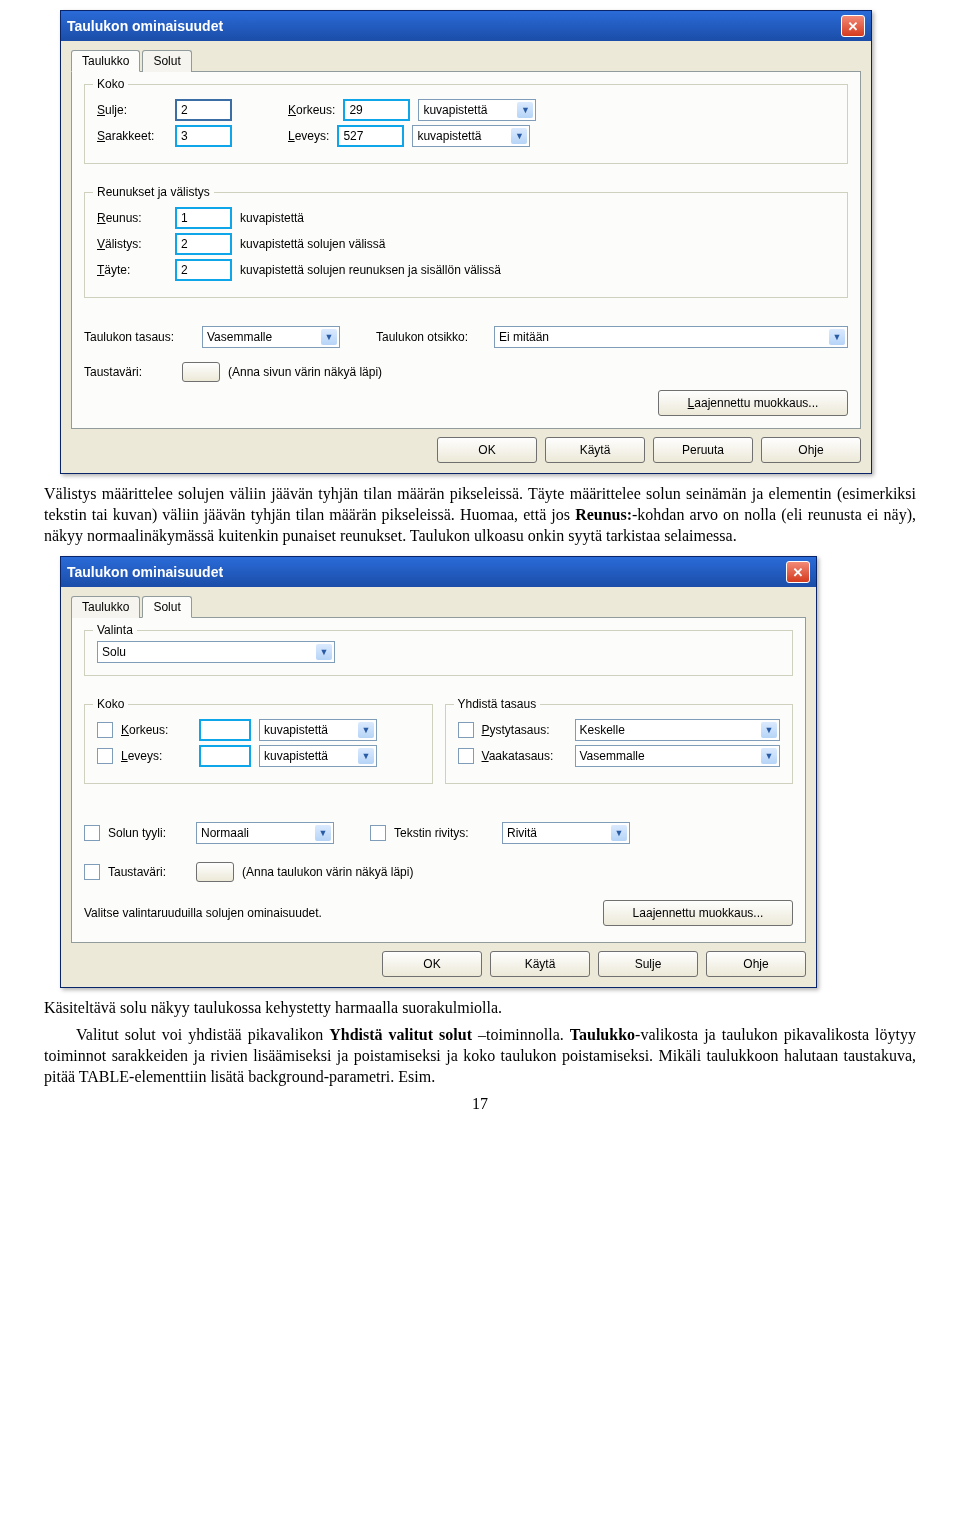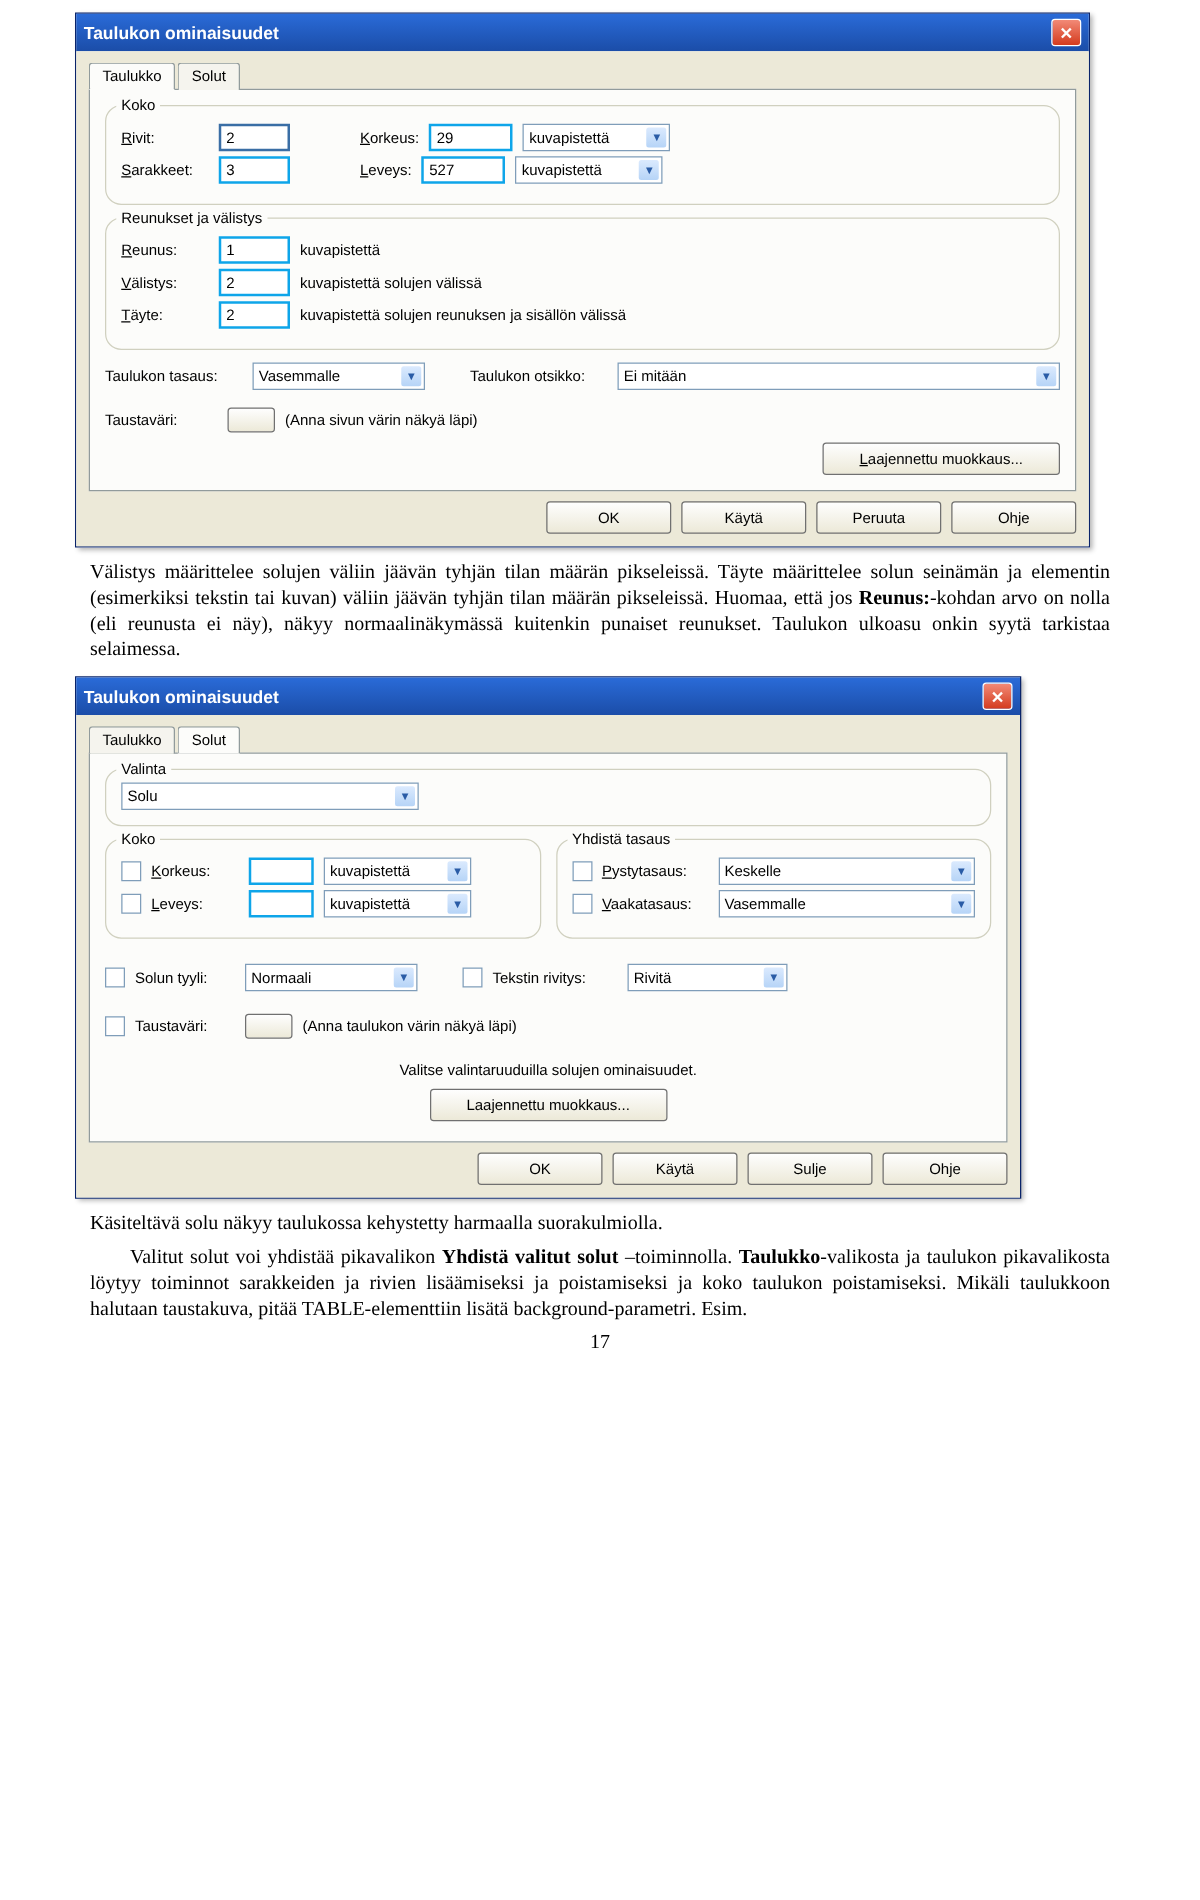--- a/index.html
+++ b/index.html
@@ -4,21 +4,21 @@
 <style>
 body {
   margin: 0;
   padding: 0;
   font-family: "Times New Roman", serif;
   font-size: 16px;
   background: #fff;
   width: 960px;
 }
 .doc-text {
-  padding: 0 72px;
+  padding: 0 44px;
   text-align: justify;
   line-height: 1.3;
 }
 .doc-text p {
   margin: 6px 0;
 }
 .bold { font-weight: bold; }
 .indent { text-indent: 32px; }
 .page-num { text-align: center; margin-top: 20px; }
 
@@ -74,23 +74,23 @@
   z-index: 2;
   border-bottom: 1px solid #fcfcfa;
 }
 .tabpanel {
   border: 1px solid #919b9c;
   background: #fcfcfa;
   padding: 12px;
 }
 .fieldset {
   border: 1px solid #d0d0bf;
-  border-radius: 13px;
+  border-radius: 0;
   padding: 10px 12px 12px 12px;
-  margin-bottom: 10px;
+  margin-bottom: 28px;
   position: relative;
 }
 .fieldset .legend {
   position: absolute;
   top: -8px;
   left: 8px;
   background: #fcfcfa;
   padding: 0 4px;
   font-size: 12px;
 }
@@ -159,40 +159,40 @@
   width: 36px; height: 18px;
   border: 1px solid #707070;
   border-radius: 3px;
   background: linear-gradient(to bottom, #fefefe, #ece9d8);
 }
 .grid2 {
   display: flex;
   gap: 12px;
 }
 .grid2 > div { flex: 1; }
-.hint { color: #000; margin-top: 6px; flex-direction: column; }
+.hint { color: #000; margin-top: 6px; }
 </style>
 </head>
 <body>
 
 <div class="dialog">
   <div class="titlebar">
     <span class="title">Taulukon ominaisuudet</span>
     <span class="close-btn">✕</span>
   </div>
   <div class="body">
     <div class="tabs">
       <div class="tab active">Taulukko</div>
       <div class="tab">Solut</div>
     </div>
     <div class="tabpanel">
       <div class="fieldset">
         <span class="legend">Koko</span>
         <div class="row">
-          <span class="lbl underline-first">Rivit:</span>
+          <span class="lbl underline-first">Sulje:</span>
           <input class="input winput focus" value="2" style="">
           <span style="width:40px"></span>
           <span class="underline-first">Korkeus:</span>
           <input class="input winput2" value="29" style="">
           <div class="select" style="width:110px">
             <span class="sel-text">kuvapistettä</span>
             <span class="arrow">▼</span>
           </div>
         </div>
         <div class="row">

